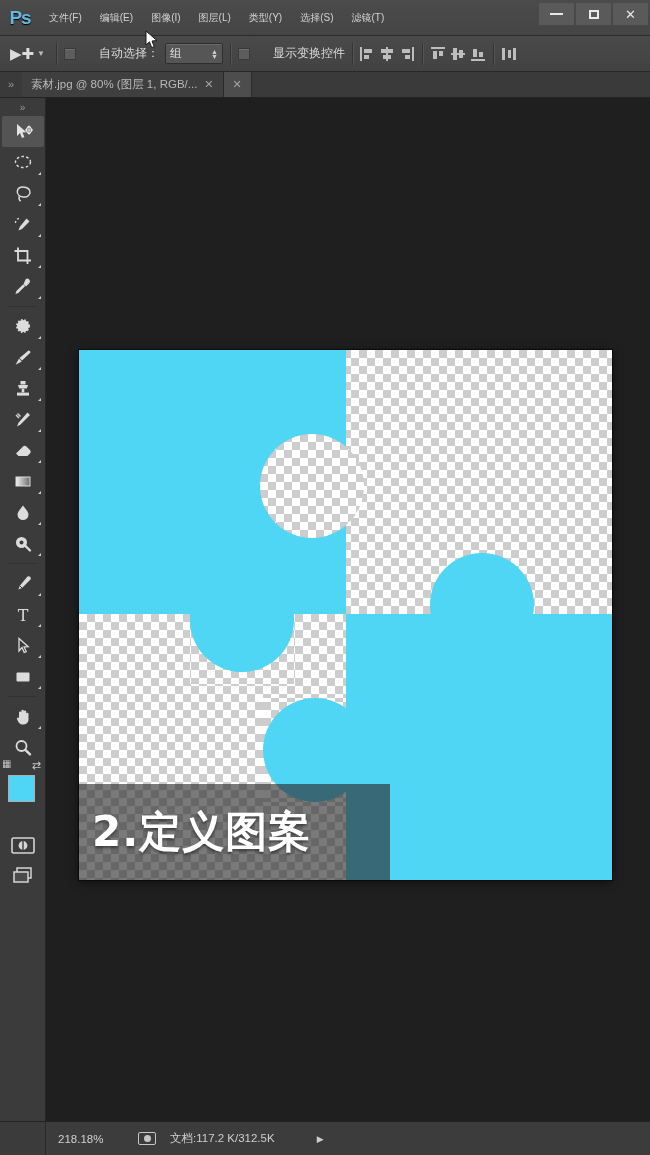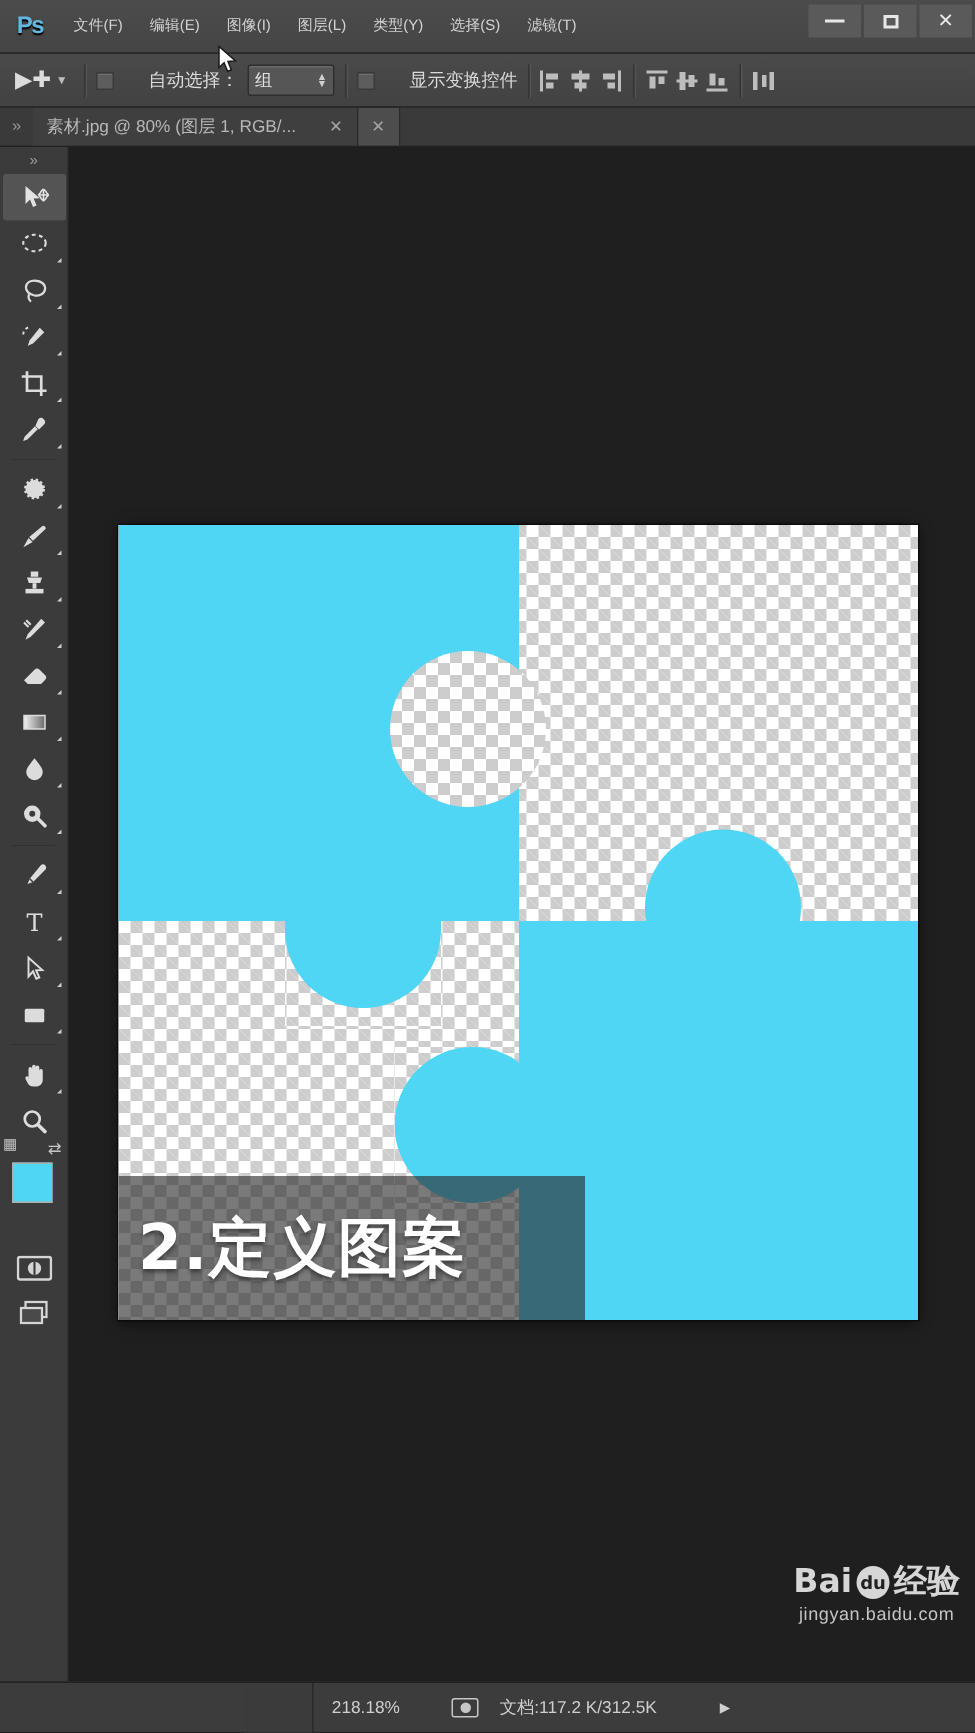--- a/index.html
+++ b/index.html
@@ -12,21 +12,21 @@
 
   
   #menubar{
     position:absolute; left:0; top:0; width:650px; height:36px;
     background:linear-gradient(#4b4b4b,#454545);
     border-bottom:1px solid #2b2b2b;
     display:flex; align-items:center;
   }
   #ps-logo{
     width:40px; height:36px; display:flex; align-items:center; justify-content:center;
-    color:#63b8e0; font-size:16px; font-weight:bold; letter-spacing:-1px;
+    color:#63b8e0; font-size:19px; font-weight:bold; letter-spacing:-1px;
     text-shadow:0 1px 1px #000;
   }
   .menu-item{
     padding:0 9px; height:36px; line-height:36px; font-size:10px;
     color:#d2d2d2; white-space:nowrap; cursor:default;
   }
   #win-btns{ position:absolute; right:2px; top:3px; display:flex; }
   .win-btn{
     width:35px; height:22px; margin-left:2px; background:#5a5a5a;
     display:flex; align-items:center; justify-content:center;
@@ -70,21 +70,21 @@
   #tabbar{
     position:absolute; left:0; top:72px; width:650px; height:26px;
     background:#3a3a3a; border-bottom:1px solid #232323;
     display:flex; align-items:flex-end;
   }
   #tab-dbl{
     width:22px; height:26px; color:#9a9a9a; font-size:11px;
     display:flex; align-items:center; justify-content:center;
   }
   .doc-tab{
-    height:25px; display:flex; align-items:center; gap:22px;
+    height:25px; display:flex; align-items:center; gap:7px;
     padding:0 9px; font-size:11.5px; color:#b8b8b8;
     background:#3f3f3f; border-right:1px solid #2a2a2a;
     max-width:250px; white-space:nowrap; overflow:hidden;
   }
   .doc-tab.active{ background:#4d4d4d; color:#e0e0e0; }
   .tab-x{ font-size:11px; color:#a4a4a4; }
 
   
   #toolbar{
     position:absolute; left:0; top:98px; width:46px; height:1023px;
@@ -170,21 +170,21 @@
     width:22px; height:22px; border-radius:50%; background:#e6e6e6;
     color:#222; font-size:12px; font-weight:bold;
     display:flex; align-items:center; justify-content:center;
   }
   #wm-sub{ color:#d2d2d2; font-size:12px; margin-top:3px; letter-spacing:.4px; }
 
   
   #statusbar{
     position:absolute; left:0; bottom:0; width:650px; height:34px;
     background:#3c3c3c; border-top:1px solid #222;
-    display:flex; align-items:center; font-size:11.5px; color:#cfcfcf;justify-content:center;
+    display:flex; align-items:center; font-size:11.5px; color:#cfcfcf;
   }
   #sb-gutter{ width:46px; height:34px; background:#3b3b3b; border-right:1px solid #2a2a2a; }
   #sb-zoom{ padding-left:12px; width:92px; }
   #sb-prev{
     width:18px; height:13px; border:1.5px solid #c6c6c6; border-radius:2px;
     display:flex; align-items:center; justify-content:center; margin-right:14px;
   }
   #sb-prev b{ width:7px; height:7px; border-radius:50%; background:#c6c6c6; }
   #sb-doc{ white-space:nowrap; }
   #sb-arrow{ margin-left:42px; font-size:9px; color:#cfcfcf; }
@@ -500,28 +500,20 @@
                   background-size:16px 16px;background-position:0 0,8px 8px;background-color:#fff;
                   clip-path:polygon(0 0,111px 0,111px 70px,215px 70px,215px 0,267px 0,267px 84px,
                                     184px 84px,184px 188px,267px 188px,267px 266px,0 266px);"></div>
       <div class="pz" style="left: 111px; top: 264px; width: 104px; height: 58px; --cy: #4fd6f5; border-bottom-left-radius: 52px 58px; border-bottom-right-radius: 52px 58px; background: rgb(79, 214, 245);"></div>
     </div>
 
     <div id="overlay-band"></div>
     <div id="overlay-text">2.定义图案</div>
   </div>
 
-  <div id="watermark">
-    <div id="wm-top">
-      <span>Bai</span>
-      <span id="wm-paw">du</span>
-      <span>经验</span>
-    </div>
-    <div id="wm-sub">jingyan.baidu.com</div>
-  </div>
 </div>
 
 <div id="statusbar">
   <div id="sb-gutter"></div>
   <div id="sb-zoom">218.18%</div>
   <div id="sb-prev">
       <b></b>
     </div>
   <div id="sb-doc">文档:117.2 K/312.5K</div>
   <div id="sb-arrow">▶</div>

